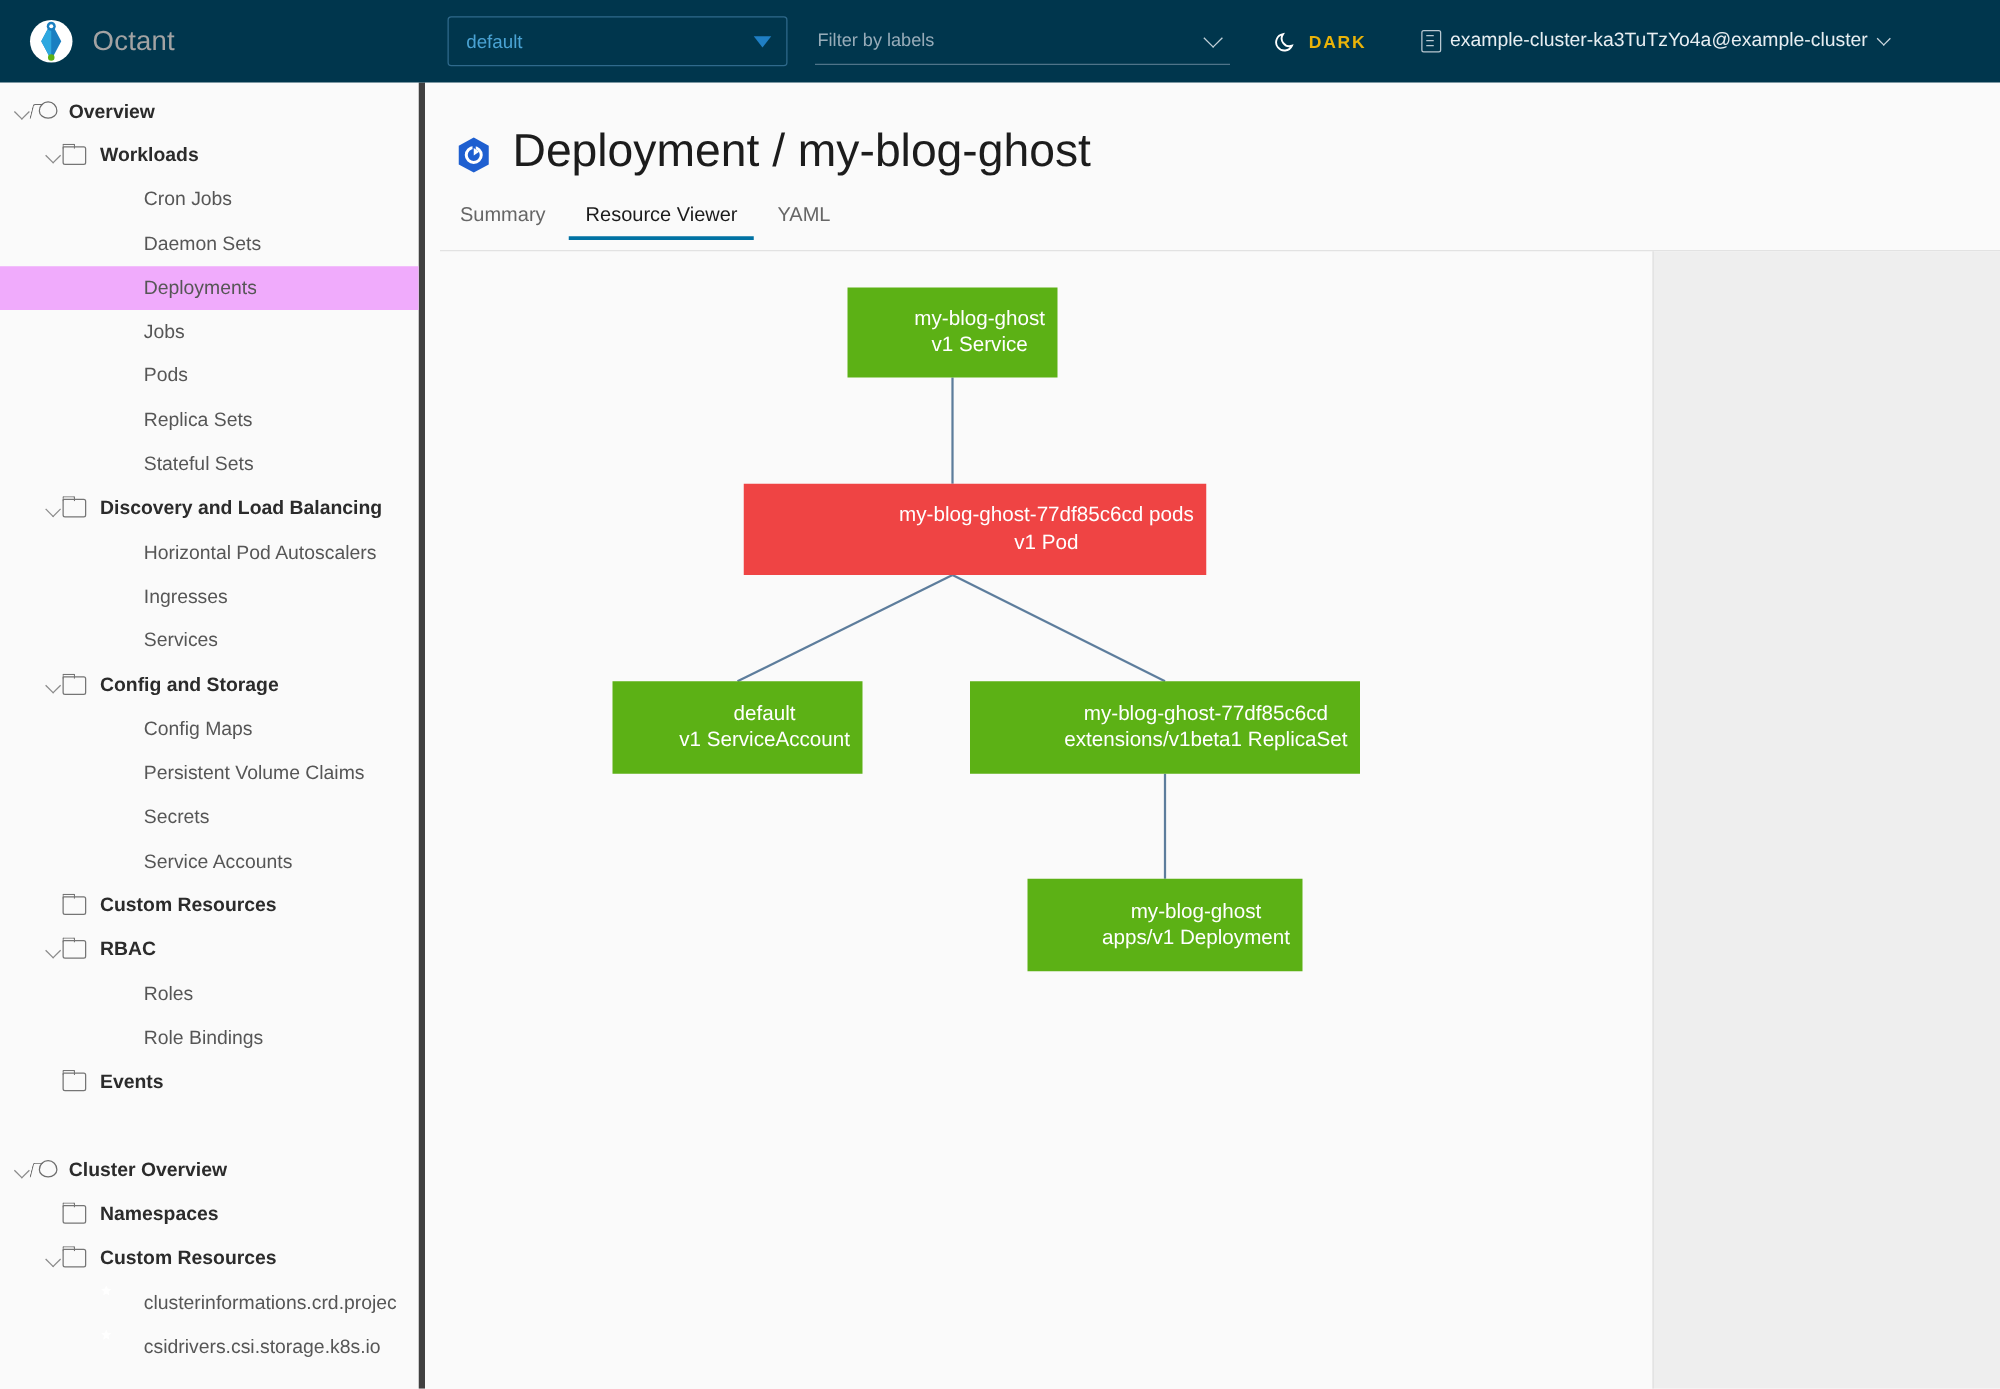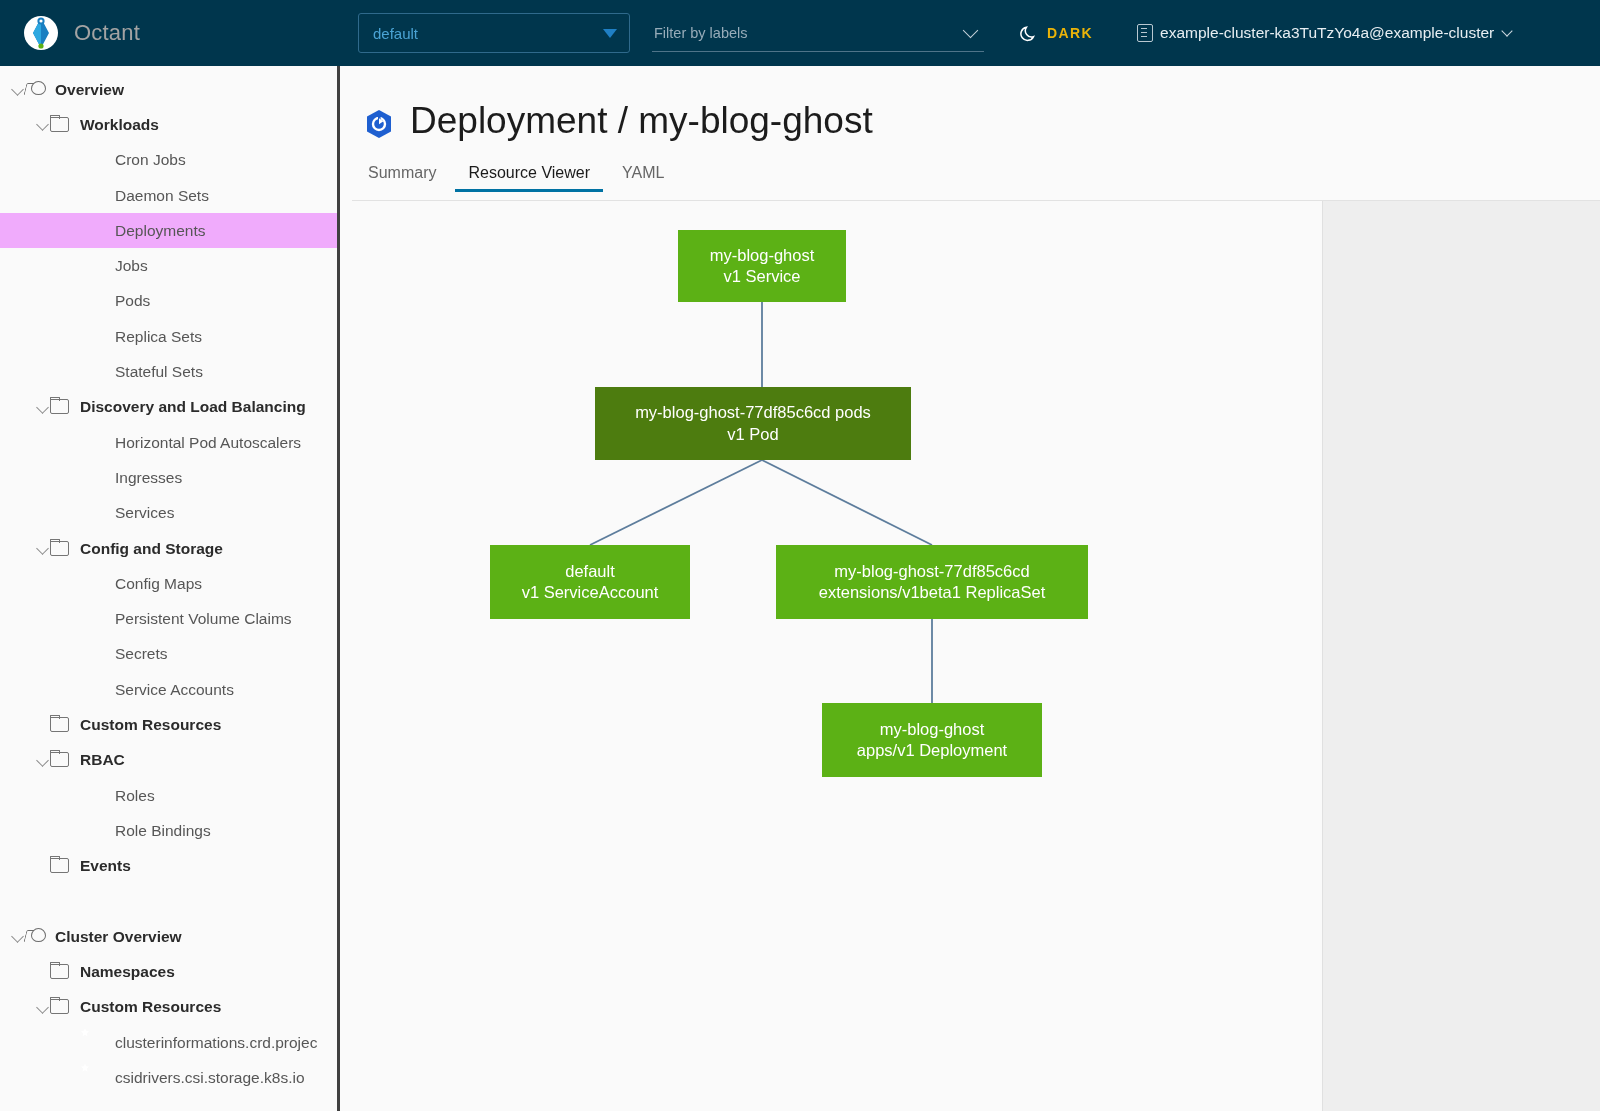--- a/index.html
+++ b/index.html
@@ -57,21 +57,21 @@
   .cl-icon::after { content:""; position:absolute; left:3px; top:3px; width:6px; height:1.3px; background:#b9c8d1;
                     box-shadow: 0 4px 0 #b9c8d1, 0 8px 0 #b9c8d1; }
   .cl-caret { width: 8px; height: 8px; border-right: 1.5px solid #cdd9e0; border-bottom: 1.5px solid #cdd9e0;
               transform: rotate(45deg); margin-top: -4px; margin-left: 2px; }
 
   
   .body { flex: 1; display: flex; min-height: 0; position: relative; }
 
   
   .sidebar {
-    width: 340px; min-width: 340px; background: #fafafa; border-right: 3px solid #404040;
+    width: 340px; min-width: 340px; background: #fafafa; border-right: 5px solid #404040;
     overflow: hidden; position: relative; padding-top: 6px;
   }
   .nav-row {
     display: flex; align-items: center; height: 35.3px; cursor: pointer;
     font-size: 15.5px; color: #565656; position: relative; padding-right: 6px;
   }
   .nav-row.sel { background: #f0abfc; }
   .nav-row.bold { color: #2b2b2b; font-weight: bold; }
   .nav-row .twisty {
     width: 13px; height: 13px; flex: 0 0 13px; position: relative;
@@ -148,21 +148,21 @@
 
   .viewer-wrap { position: relative; height: 100%; }
   .side-panel {
     position: absolute; right: 0px; top: 0; width: 278px; bottom: -40px;
     background: #eeeeee; border-left: 1px solid #e0e0e0;
   }
   .graph { position: absolute; left: 0; top: 0; right: 0; bottom: 0; }
 
   .gnode {
     position: absolute; background: #5cb115; color: #ffffff;
-    display: flex; align-items: center; justify-content: center; text-align: center;
+    display: flex; align-items: center; justify-content: flex-end; text-align: center;
     font-size: 16.5px; line-height: 1.28; cursor: pointer; padding: 6px 10px;
   }
   .gnode span { display: block; }
 </style>
 </head>
 <body>
 
 <div id="app">
 
   <div class="header">
@@ -384,21 +384,21 @@
               <line x1="422" y1="259" x2="250" y2="344" stroke="#5d7d9c" stroke-width="1.8"></line>
               <line x1="422" y1="259" x2="592" y2="344" stroke="#5d7d9c" stroke-width="1.8"></line>
               <line x1="592" y1="418" x2="592" y2="502" stroke="#5d7d9c" stroke-width="1.8"></line>
             </svg>
             <div class="gnode" style="left: 338px; top: 29px; width: 168px; height: 72px; background: rgb(92, 177, 21);">
               <div>
                 <span>my-blog-ghost</span>
                 <span>v1 Service</span>
               </div>
             </div>
-            <div class="gnode" style="left: 255px; top: 186px; width: 316px; height: 73px; background: #4d7c0f;">
+            <div class="gnode" style="left: 255px; top: 186px; width: 370px; height: 73px; background: #ef4444;">
               <div>
                 <span>my-blog-ghost-77df85c6cd pods</span>
                 <span>v1 Pod</span>
               </div>
             </div>
             <div class="gnode" style="left: 150px; top: 344px; width: 200px; height: 74px; background: rgb(92, 177, 21);">
               <div>
                 <span>default</span>
                 <span>v1 ServiceAccount</span>
               </div>

